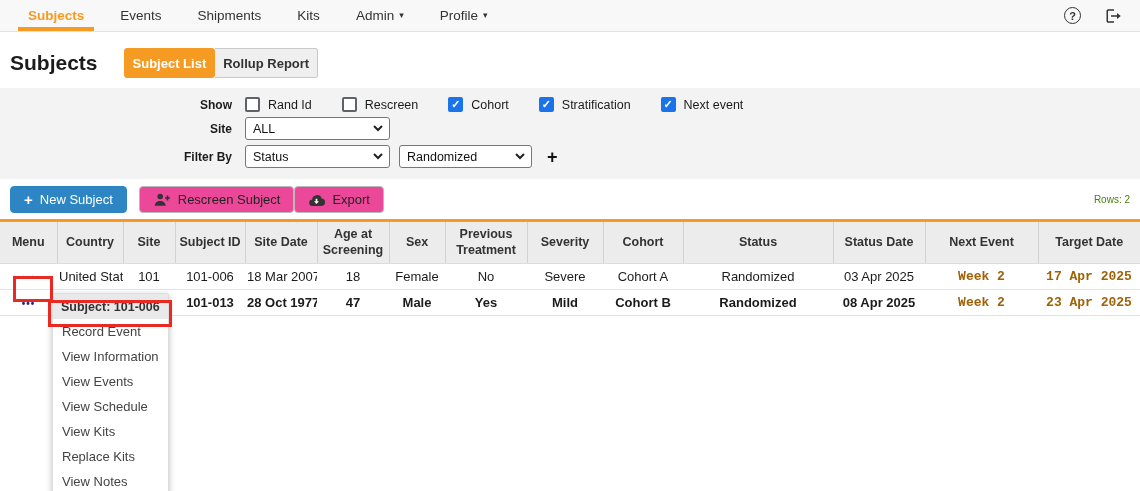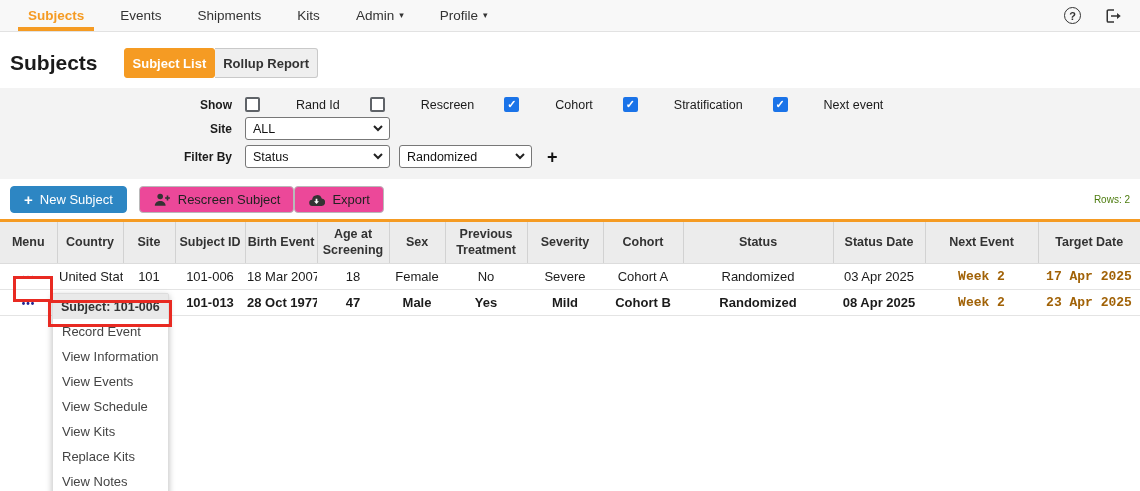--- a/index.html
+++ b/index.html
@@ -27,21 +27,21 @@
 
   
   .filter-panel { background:#f3f3f3; padding:9px 0 11px 0; display:flex; flex-direction:column; gap:5px; }
   .filter-row { display:flex; align-items:center; }
   .filter-label { width:245px; text-align:right; padding-right:13px; font-size:12px; font-weight:bold; color:#1b1b1b; }
   .filter-controls { display:flex; align-items:center; }
   .chk-group { display:flex; align-items:center; gap:8px; margin-right:30px; cursor:pointer; }
   .checkbox { width:15px; height:15px; border:2px solid #5f6368; border-radius:2px; background:#fff; display:flex; align-items:center; justify-content:center; }
   .checkbox.checked { background:#1a73e8; border-color:#1a73e8; }
   .checkbox.checked::after { content:"\2713"; color:#fff; font-size:11px; font-weight:bold; line-height:1; }
-  .chk-label { font-size:12.5px; color:#1b1b1b;margin-left:28px; }
+  .chk-label { font-size:12.5px; color:#1b1b1b; }
   .sel-wrap { position:relative; display:inline-block; margin-right:9px; }
   .sel-wrap select { appearance:none; -webkit-appearance:none; font-family:inherit; font-size:12.5px; color:#111; height:23px; border:1px solid #777; border-radius:3px; background:#fff; padding:0 22px 0 7px; width:145px; }
   .sel-wrap.narrow select { width:133px; }
   .sel-chevron { position:absolute; right:7px; top:8px; pointer-events:none; }
   .plus-btn { font-size:18px; font-weight:bold; color:#111; margin-left:6px; cursor:pointer; line-height:1; }
 
   
   .actions-row { display:flex; align-items:center; padding:7px 10px 6px 10px; }
   .btn { font-family:inherit; font-size:13px; height:27px; border-radius:4px; display:flex; align-items:center; gap:7px; padding:0 13px; cursor:pointer; }
   .btn-primary { background:#2d86c3; border:1px solid #2d86c3; color:#fff; margin-right:12px; }
@@ -208,21 +208,21 @@
       <col style="width:92px">
     <col style="width:113px">
       <col style="width:102px">
   </colgroup>
   <thead>
     <tr>
       <th>Menu</th>
       <th>Country</th>
       <th>Site</th>
       <th>Subject ID</th>
-      <th>Birth Event</th>
+      <th>Site Date</th>
       <th>Age at Screening</th>
       <th>Sex</th>
       <th>Previous Treatment</th>
       <th>Severity</th>
       <th>Cohort</th>
       <th>Status</th>
       <th>Status Date</th>
       <th>Next Event</th>
       <th>Target Date</th>
     </tr>

